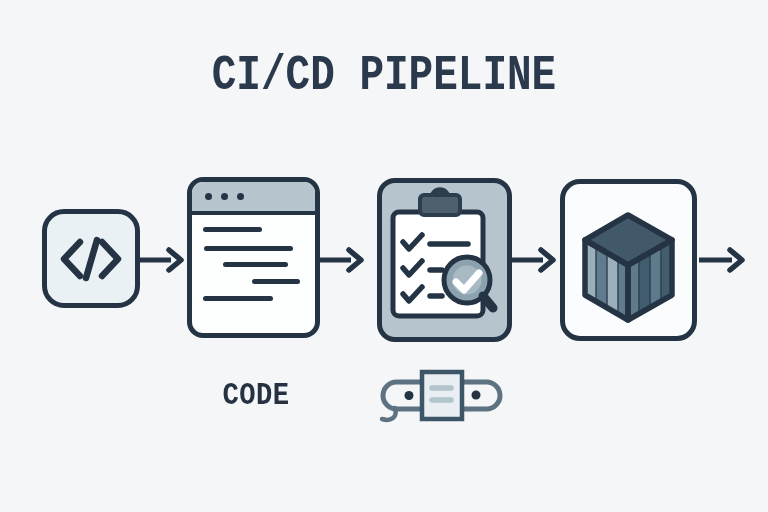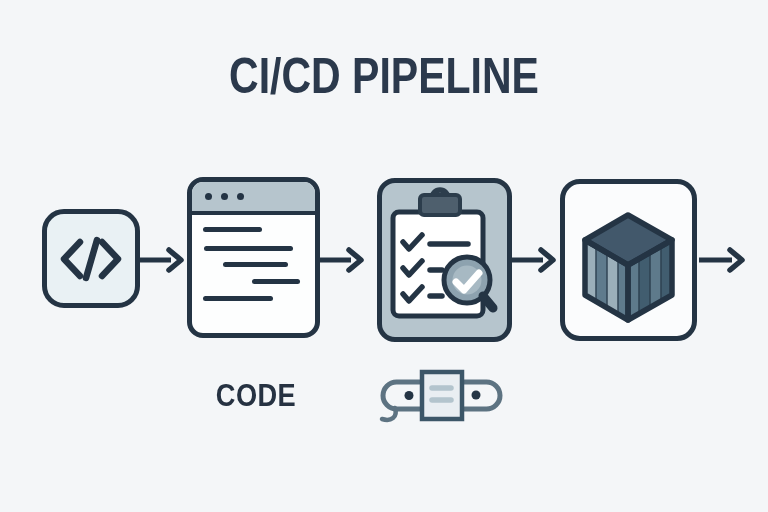--- a/index.html
+++ b/index.html
@@ -1,19 +1,19 @@
 <!DOCTYPE html>
 <html><head>
 <meta charset="utf-8">
 <style>
   html,body { margin:0; padding:0; }
   .canvas {
     position:relative; width:768px; height:512px;
     background:#f4f6f8; overflow:hidden;
-    font-family:Liberation Sans, sans-serif;
+    font-family:Liberation Mono, monospace;
   }
   .title {
     position:absolute; top:47px; left:0; width:100%;
     text-align:center; font-size:50px; font-weight:bold;
     color:#2b394c; letter-spacing:0px; transform:scaleX(0.82);
   }
   .stage { position:absolute; box-sizing:border-box; border:5px solid #243444; }
   .stage-code {
     left:42px; top:209px; width:98px; height:99px;
     border-radius:22px; background:#e9f1f4;

